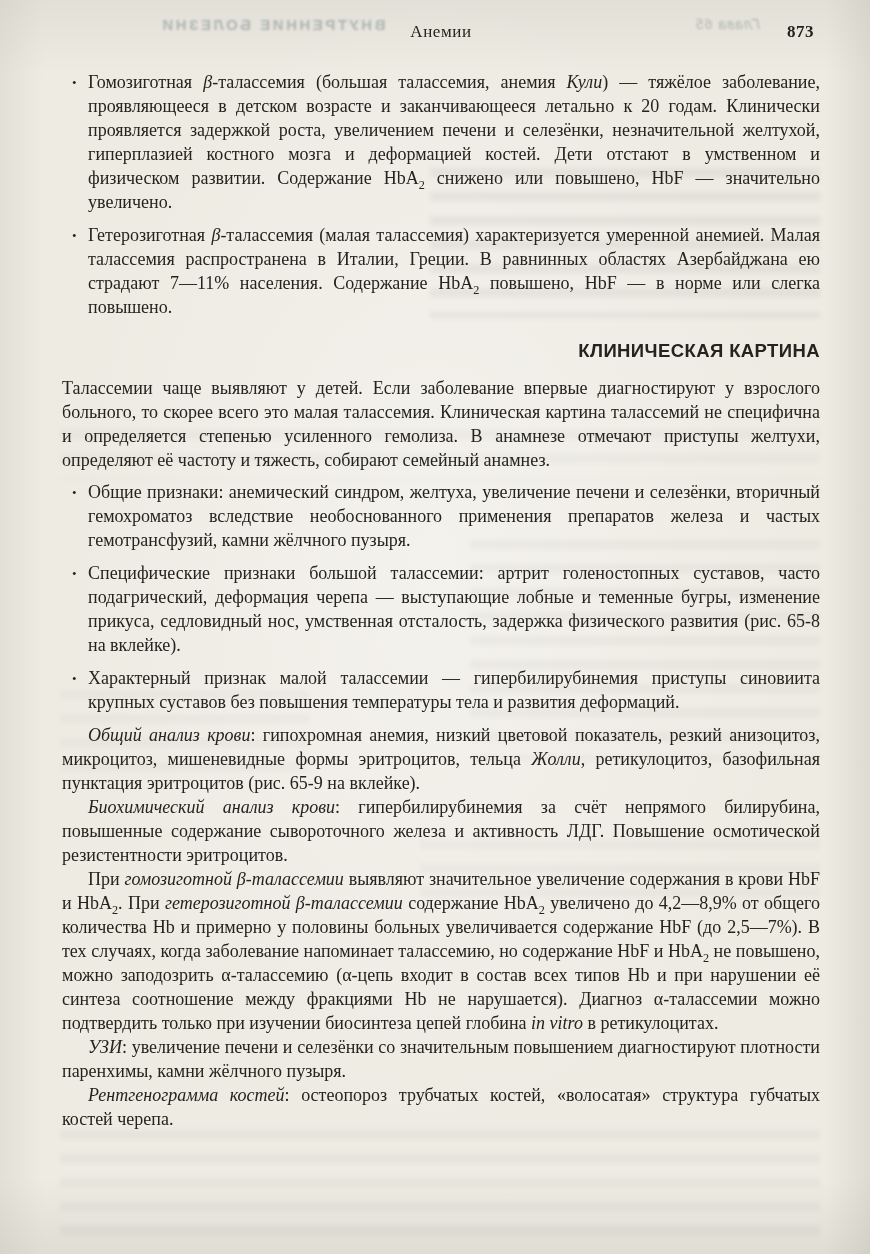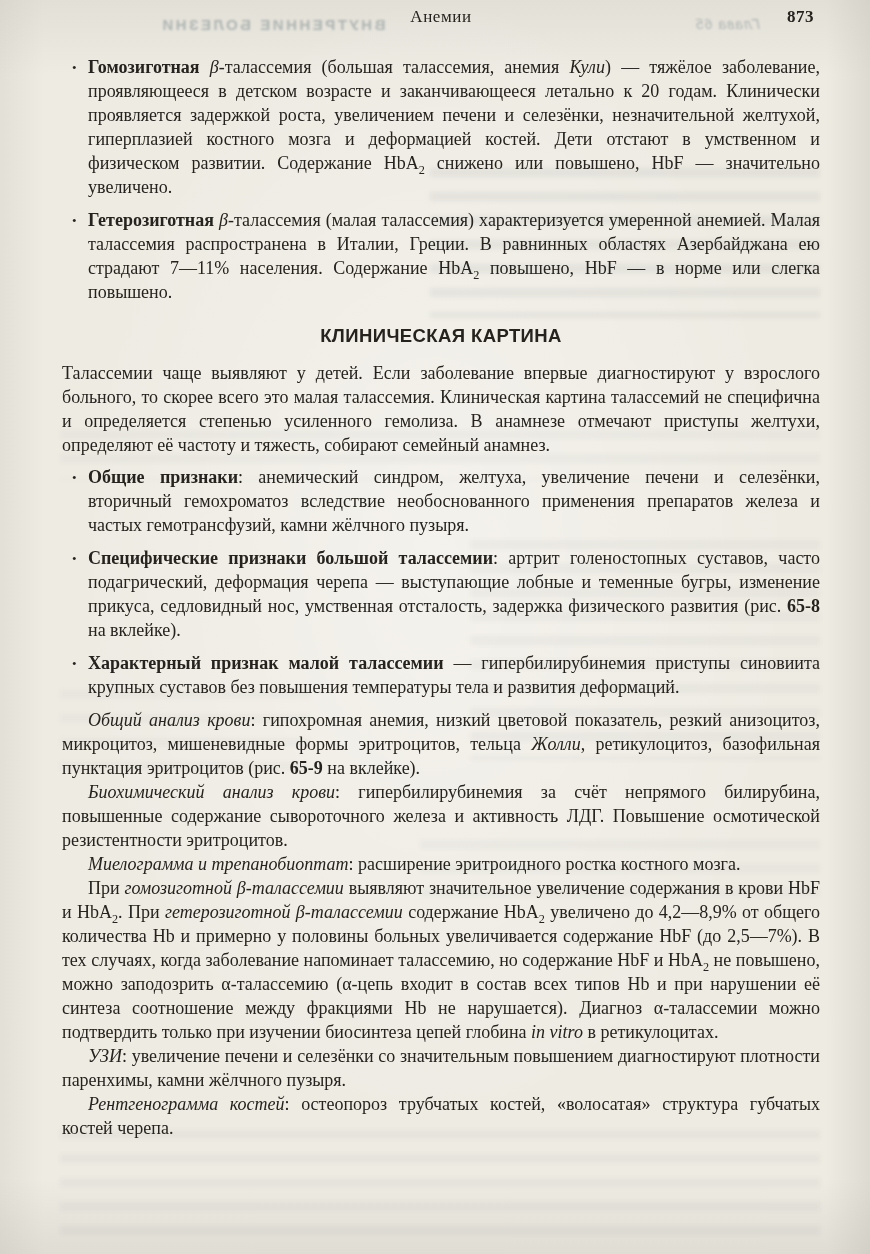--- a/index.html
+++ b/index.html
@@ -13,21 +13,21 @@
   
   .paper-tone {
     position:absolute; inset:0; pointer-events:none;
     background:
       radial-gradient(ellipse at 50% 45%, rgba(255,255,255,0.35) 0%, rgba(255,255,255,0) 60%),
       linear-gradient(180deg, rgba(190,188,178,0.25) 0%, rgba(190,188,178,0) 6%, rgba(190,188,178,0) 94%, rgba(170,168,158,0.22) 100%),
       linear-gradient(90deg, rgba(180,178,168,0.20) 0%, rgba(180,178,168,0) 5%, rgba(180,178,168,0) 95%, rgba(170,168,158,0.25) 100%);
   }
   .page {
     position:absolute; inset:0;
-    padding:5px 50px 0 62px;
+    padding:20px 50px 0 62px;
     box-sizing:border-box;
   }
   .header { position:relative; height:28px; margin-bottom:22px; }
   .header-title {
     position:absolute; left:0; right:0; top:2px;
     text-align:center; font-size:17px; letter-spacing:.6px;
   }
   .page-number {
     position:absolute; right:6px; top:2px;
     font-weight:bold; font-size:17px; letter-spacing:.5px;text-align:center;
@@ -36,23 +36,23 @@
   .paragraph { text-indent:26px; margin:0; }
   .paragraph.noindent { text-indent:0; }
   .bullet-item { position:relative; padding-left:26px; margin:8px 0 9px; }
   .bullet-dot {
     position:absolute; left:10px; top:1px;
     font-size:13px; line-height:24px;
   }
   .section-heading {
     font-family:"Liberation Sans", sans-serif;
     font-size:18.5px; font-weight:700; letter-spacing:.4px;
-    margin:20px 0 13px; text-align:center;
+    margin:20px 0 13px; text-align:right;
   }
-  .b { font-weight:bold; }
+  .b { font-weight:normal; }
   .i { font-style:italic; }
   sub { font-size:68%; line-height:0; }
 
   
   .ghost {
     position:absolute; pointer-events:none;
     font-family:"Liberation Sans", sans-serif;
     color:rgba(85,108,112,0.38);
     filter:blur(1.1px);
     transform:scaleX(-1);
@@ -96,18 +96,17 @@
   <div class="content" id="content">
       <div class="bullet-item"><span class="bullet-dot">•</span><span class="b">Гомозиготная </span><span class="i">β</span><span>-талассемия (большая талассемия, анемия </span><span class="i">Кули</span><span>) — тяжёлое заболевание, проявляющееся в детском возрасте и заканчивающееся летально к 20 годам. Клинически проявляется задержкой роста, увеличением печени и селезёнки, незначительной желтухой, гиперплазией костного мозга и деформацией костей. Дети отстают в умственном и физическом развитии. Содержание HbA</span><sub>2</sub><span> снижено или повышено, HbF — значительно увеличено.</span></div>
       <div class="bullet-item"><span class="bullet-dot">•</span><span class="b">Гетерозиготная </span><span class="i">β</span><span>-талассемия (малая талассемия) характеризуется умеренной анемией. Малая талассемия распространена в Италии, Греции. В равнинных областях Азербайджана ею страдают 7—11% населения. Содержание HbA</span><sub>2</sub><span> повышено, HbF — в норме или слегка повышено.</span></div>
       <h2 class="section-heading">КЛИНИЧЕСКАЯ КАРТИНА</h2>
       <p class="paragraph noindent"><span>Талассемии чаще выявляют у детей. Если заболевание впервые диагностируют у взрослого больного, то скорее всего это малая талассемия. Клиническая картина талассемий не специфична и определяется степенью усиленного гемолиза. В анамнезе отмечают приступы желтухи, определяют её частоту и тяжесть, собирают семейный анамнез.</span></p>
       <div class="bullet-item"><span class="bullet-dot">•</span><span class="b">Общие признаки</span><span>: анемический синдром, желтуха, увеличение печени и селезёнки, вторичный гемохроматоз вследствие необоснованного применения препаратов железа и частых гемотрансфузий, камни жёлчного пузыря.</span></div>
       <div class="bullet-item"><span class="bullet-dot">•</span><span class="b">Специфические признаки большой талассемии</span><span>: артрит голеностопных суставов, часто подагрический, деформация черепа — выступающие лобные и теменные бугры, изменение прикуса, седловидный нос, умственная отсталость, задержка физического развития (рис. </span><span class="b">65-8</span><span> на вклейке).</span></div>
       <div class="bullet-item"><span class="bullet-dot">•</span><span class="b">Характерный признак малой талассемии</span><span> — гипербилирубинемия приступы синовиита крупных суставов без повышения температуры тела и развития деформаций.</span></div>
       <p class="paragraph"><span class="i">Общий анализ крови</span><span>: гипохромная анемия, низкий цветовой показатель, резкий анизоцитоз, микроцитоз, мишеневидные формы эритроцитов, тельца </span><span class="i">Жолли</span><span>, ретикулоцитоз, базофильная пунктация эритроцитов (рис. </span><span class="b">65-9</span><span> на вклейке).</span></p>
       <p class="paragraph"><span class="i">Биохимический анализ крови</span><span>: гипербилирубинемия за счёт непрямого билирубина, повышенные содержание сывороточного железа и активность ЛДГ. Повышение осмотической резистентности эритроцитов.</span></p>
-      <p class="paragraph"><span class="i">Миелограмма и трепанобиоптат</span><span>: расширение эритроидного ростка костного мозга.</span></p>
       <p class="paragraph"><span>При </span><span class="i">гомозиготной β-талассемии</span><span> выявляют значительное увеличение содержания в крови HbF и HbA</span><sub>2</sub><span>. При </span><span class="i">гетерозиготной β-талассемии</span><span> содержание HbA</span><sub>2</sub><span> увеличено до 4,2—8,9% от общего количества Hb и примерно у половины больных увеличивается содержание HbF (до 2,5—7%). В тех случаях, когда заболевание напоминает талассемию, но содержание HbF и HbA</span><sub>2</sub><span> не повышено, можно заподозрить α-талассемию (α-цепь входит в состав всех типов Hb и при нарушении её синтеза соотношение между фракциями Hb не нарушается). Диагноз α-талассемии можно подтвердить только при изучении биосинтеза цепей глобина </span><span class="i">in vitro</span><span> в ретикулоцитах.</span></p>
       <p class="paragraph"><span class="i">УЗИ</span><span>: увеличение печени и селезёнки со значительным повышением диагностируют плотности паренхимы, камни жёлчного пузыря.</span></p>
       <p class="paragraph"><span class="i">Рентгенограмма костей</span><span>: остеопороз трубчатых костей, «волосатая» структура губчатых костей черепа.</span></p>
     </div>
 </div>
 
 </body></html>

